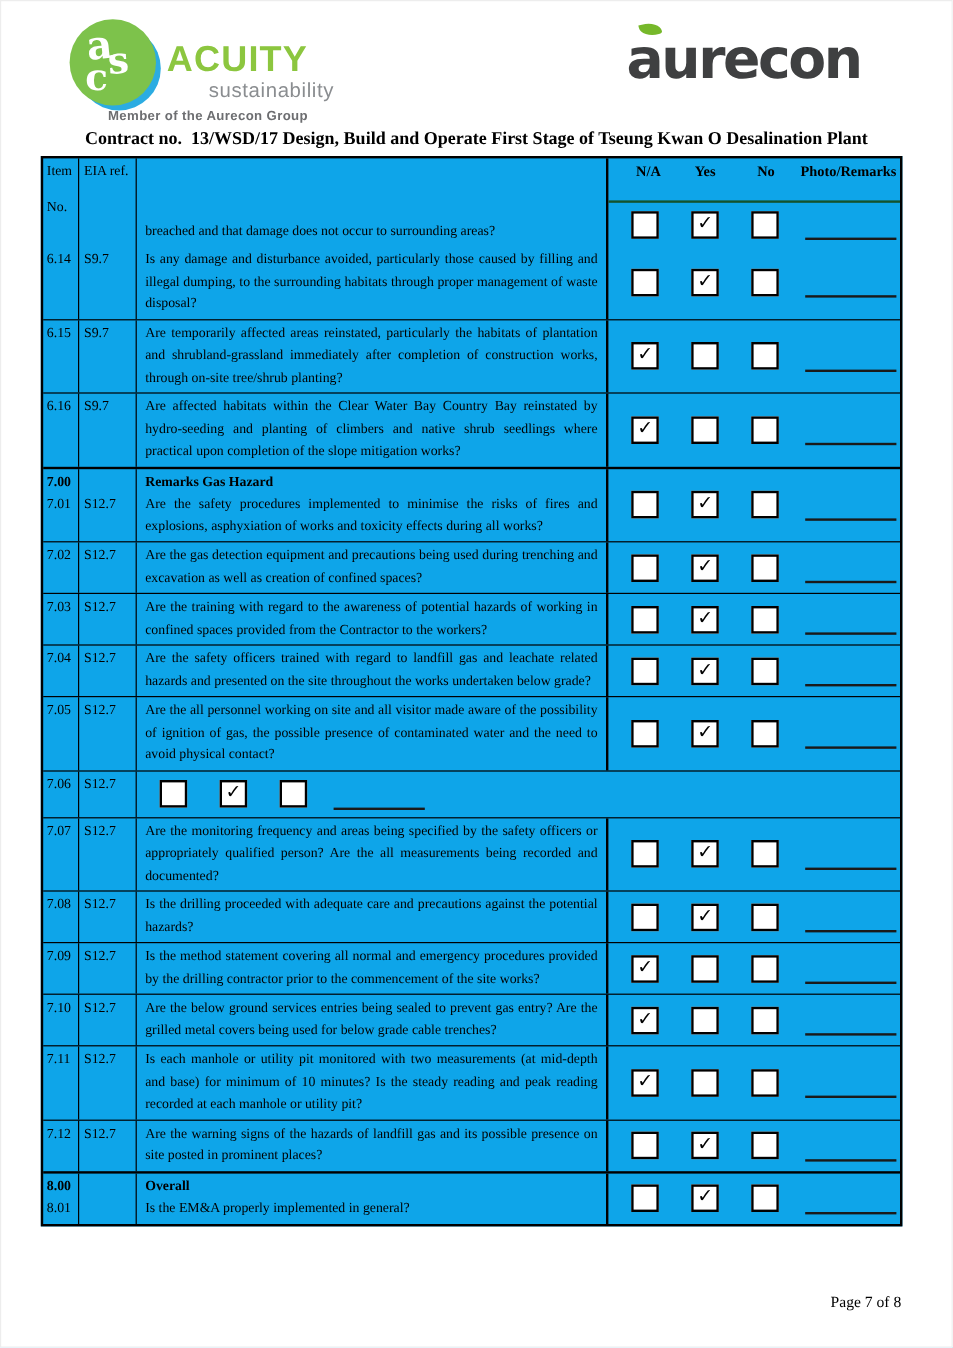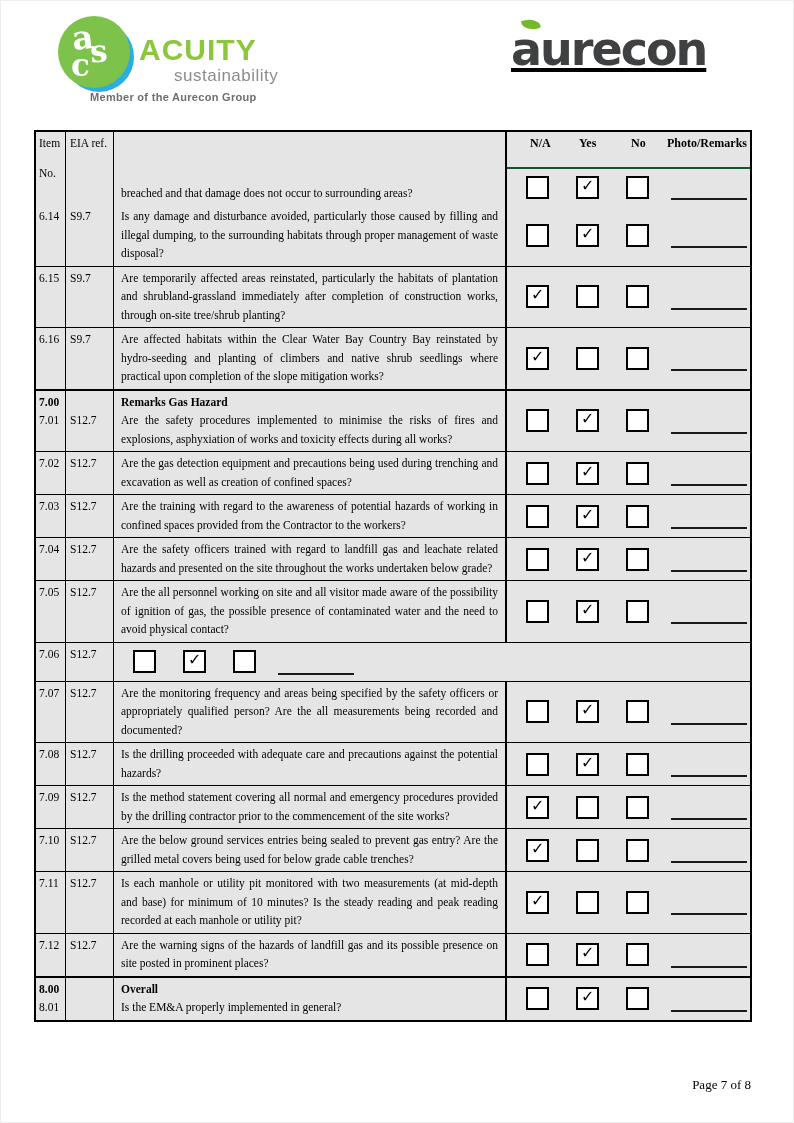--- a/index.html
+++ b/index.html
@@ -16,30 +16,30 @@
   .ac-circle{ position:absolute; left:2px; top:2px; width:72px; height:72px; border-radius:50%; }
   .ac-letter{ position:absolute; color:#fff; font-family:"DejaVu Serif", serif; font-weight:bold; line-height:1; }
   .ac-a { left:16px; top:7px;  font-size:33px; transform:rotate(-6deg); }
   .ac-s { left:34px; top:22px; font-size:31px; transform:rotate(-4deg); }
   .ac-c { left:15px; top:36px; font-size:31px; }
   .ac-name { position:absolute; left:83px; top:19px; font-family:"Liberation Sans", sans-serif; font-weight:bold; font-size:30px; letter-spacing:1px; }
   .ac-sub  { position:absolute; left:118px; top:52px; font-family:"Liberation Sans", sans-serif; font-size:17px; letter-spacing:0.5px; }
   .ac-tag  { position:absolute; left:34px; top:77px; font-family:"Liberation Sans", sans-serif; font-weight:bold; font-size:11px; letter-spacing:0.3px; }
 
   
-  .aurecon { position:absolute; left:511px; top:22px; height:66px;text-decoration:underline; }
+  .aurecon { position:absolute; left:522px; top:22px; height:66px; }
   .au-name { font-family:"DejaVu Sans", sans-serif; font-weight:bold; font-size:46px; letter-spacing:-2px; line-height:1.2; }
   .au-leaf { position:absolute; left:11px; top:-3px; width:18px; height:11px; border-radius:0 100% 20% 100%; transform:rotate(-14deg); }
 
   
   .title { position:absolute; top:108px; left:0; width:100%; text-align:center;
            font-weight:bold; font-size:15px; white-space:pre-wrap; }
 
   
-  .table { position:absolute; left:34px; top:130px; width:718px; border:2px solid #000; background:#e5e5e5; }
+  .table { position:absolute; left:34px; top:130px; width:718px; border:2px solid #000; background:#0ea5e9; }
   .row { display:flex; border-top:1px solid #000; min-height:39px; align-items:stretch; }
   .row:first-child { border-top:none; }
   .row.section-start { border-top-width:2px; }
   .c-item { width:30px; border-right:1px solid #000; padding:2px 1px 2px 3px; flex:none; }
   .c-eia  { width:48px; border-right:1px solid #000; padding:2px 2px 2px 4px; flex:none; }
   .c-q    { flex:1; border-right:2px solid #000; padding:2px 7px 3px 7px; }
   .c-checks { width:243px; flex:none; position:relative; display:flex; }
   .ln    { font-size:11.5px; line-height:18.5px; }
   .b     { font-weight:bold; }
   .gap   { margin-top:11px; }
@@ -82,20 +82,21 @@
     <div class="ac-name" style="color: rgb(140, 198, 63);">ACUITY</div>
     <div class="ac-sub" style="color: rgb(138, 141, 144);">sustainability</div>
     <div class="ac-tag" style="color: rgb(109, 110, 113);">Member of the Aurecon Group</div>
   </div>
 
   <div class="aurecon">
     <div class="au-leaf" style="background: rgb(118, 184, 42);"></div>
     <div class="au-name" style="color: rgb(63, 64, 65);">aurecon</div>
   </div>
 
+  <div class="title">Contract no.  13/WSD/17 Design, Build and Operate First Stage of Tseung Kwan O Desalination Plant</div>
 
   <div class="table">
 
     <div class="row header-row">
       <div class="c-item">
         <div class="ln">Item</div>
         <div class="ln gap">No.</div>
       </div>
       <div class="c-eia">
         <div class="ln">EIA ref.</div>

